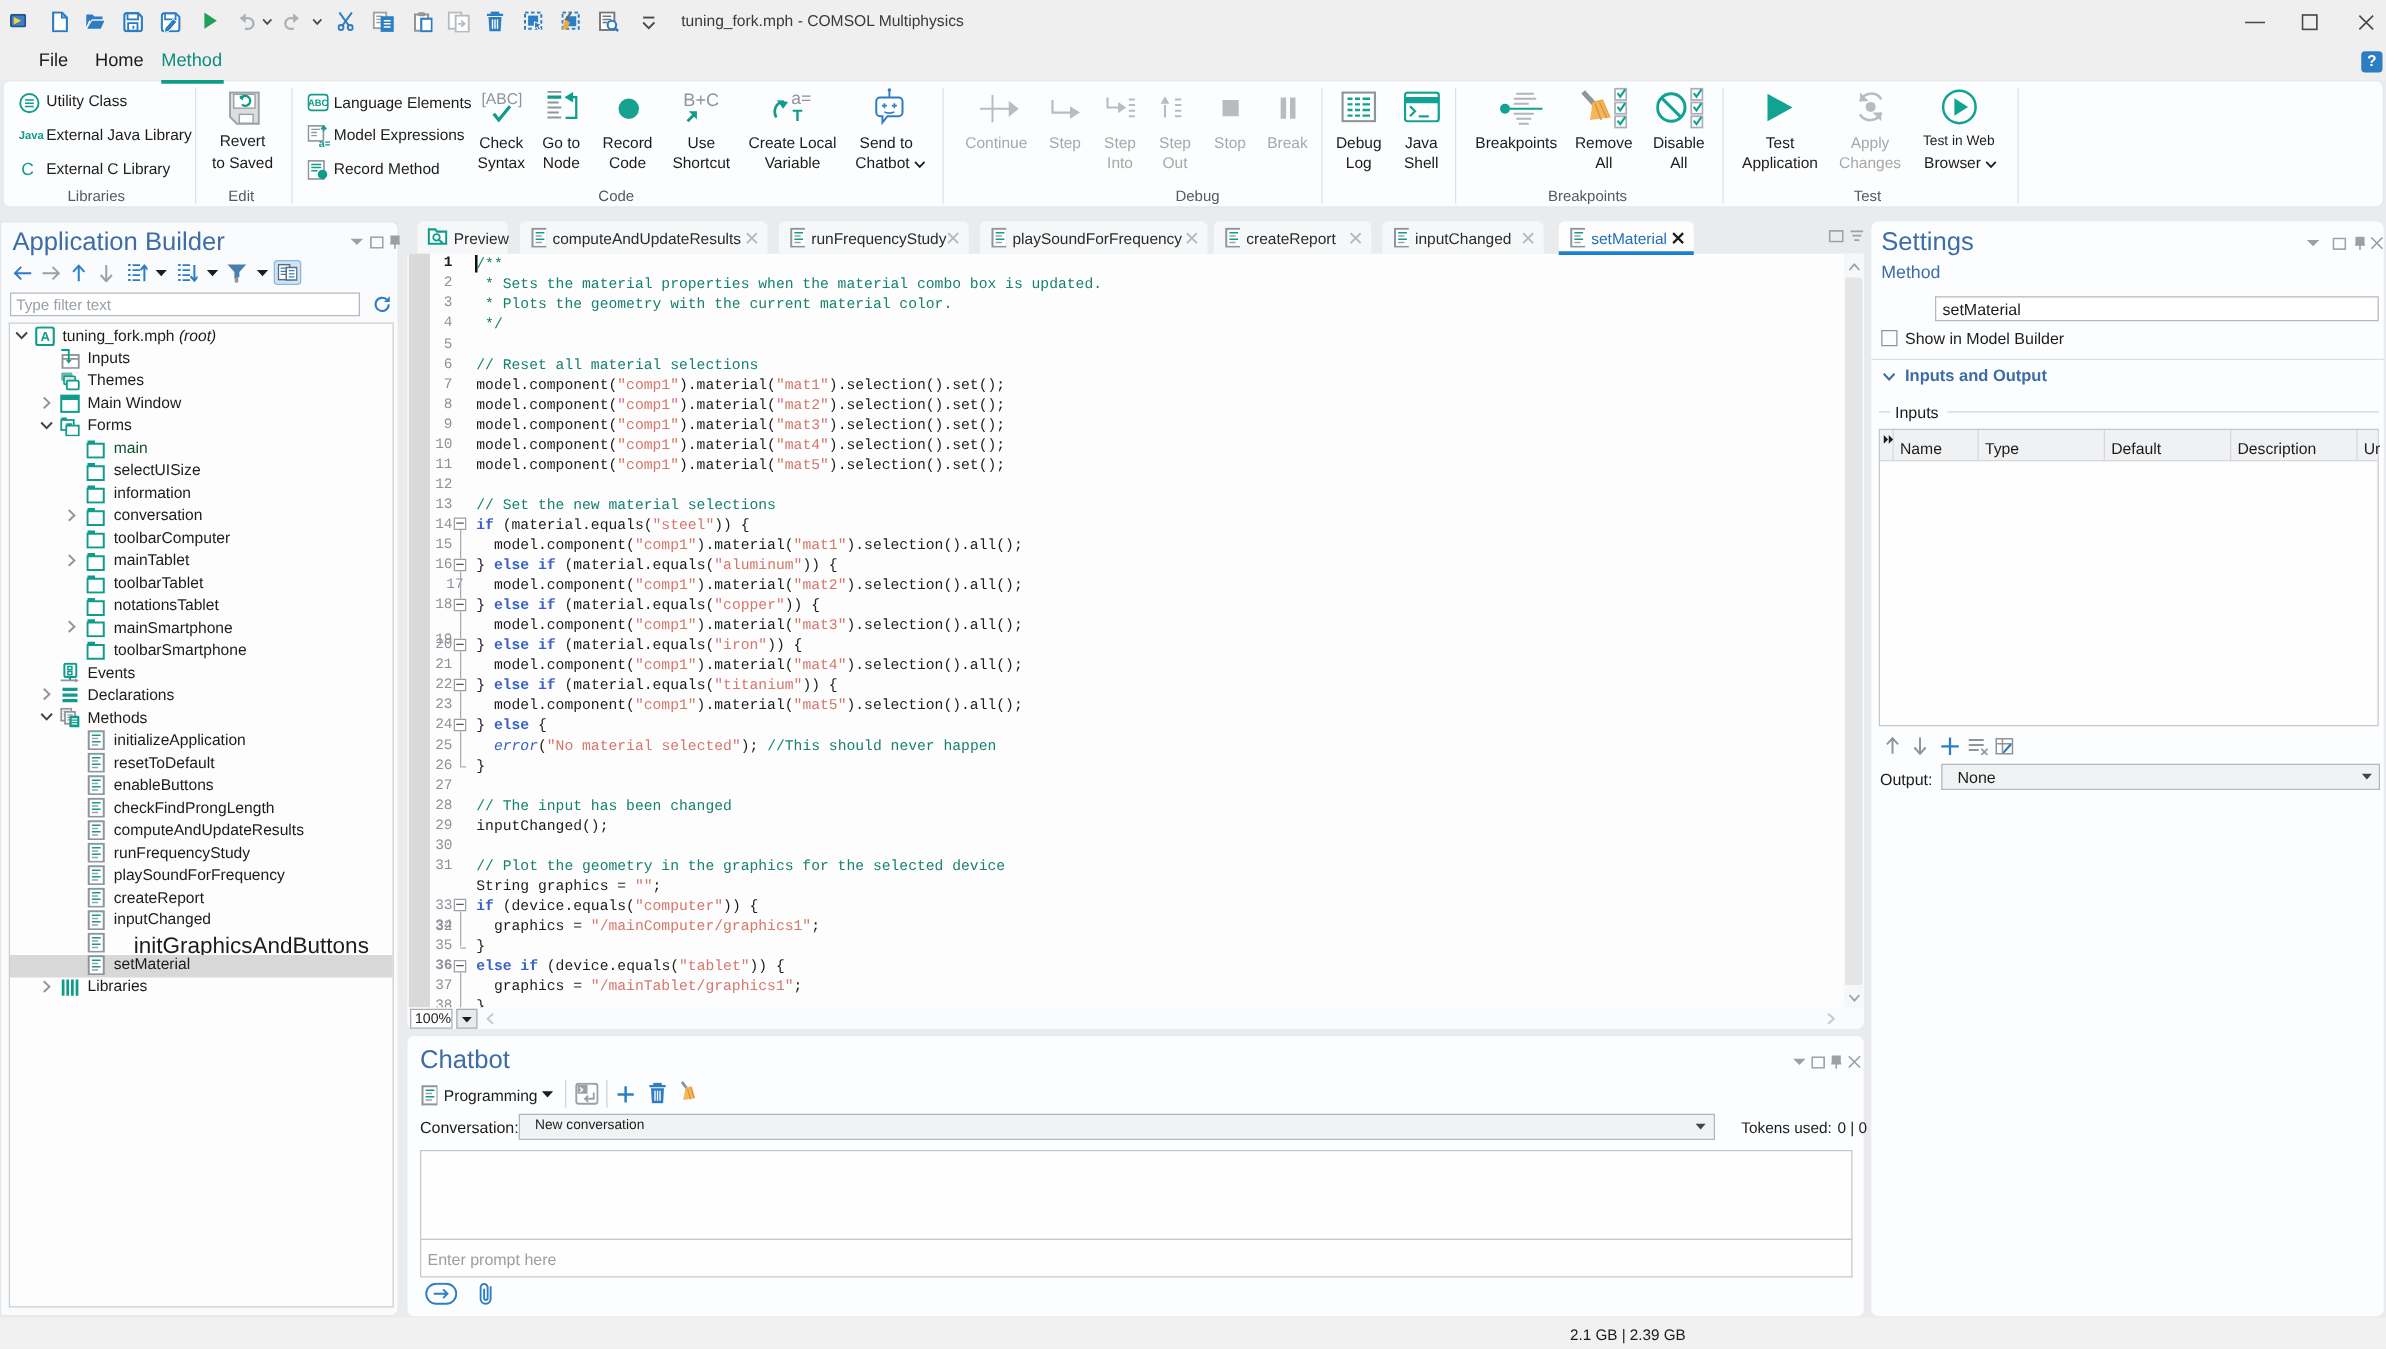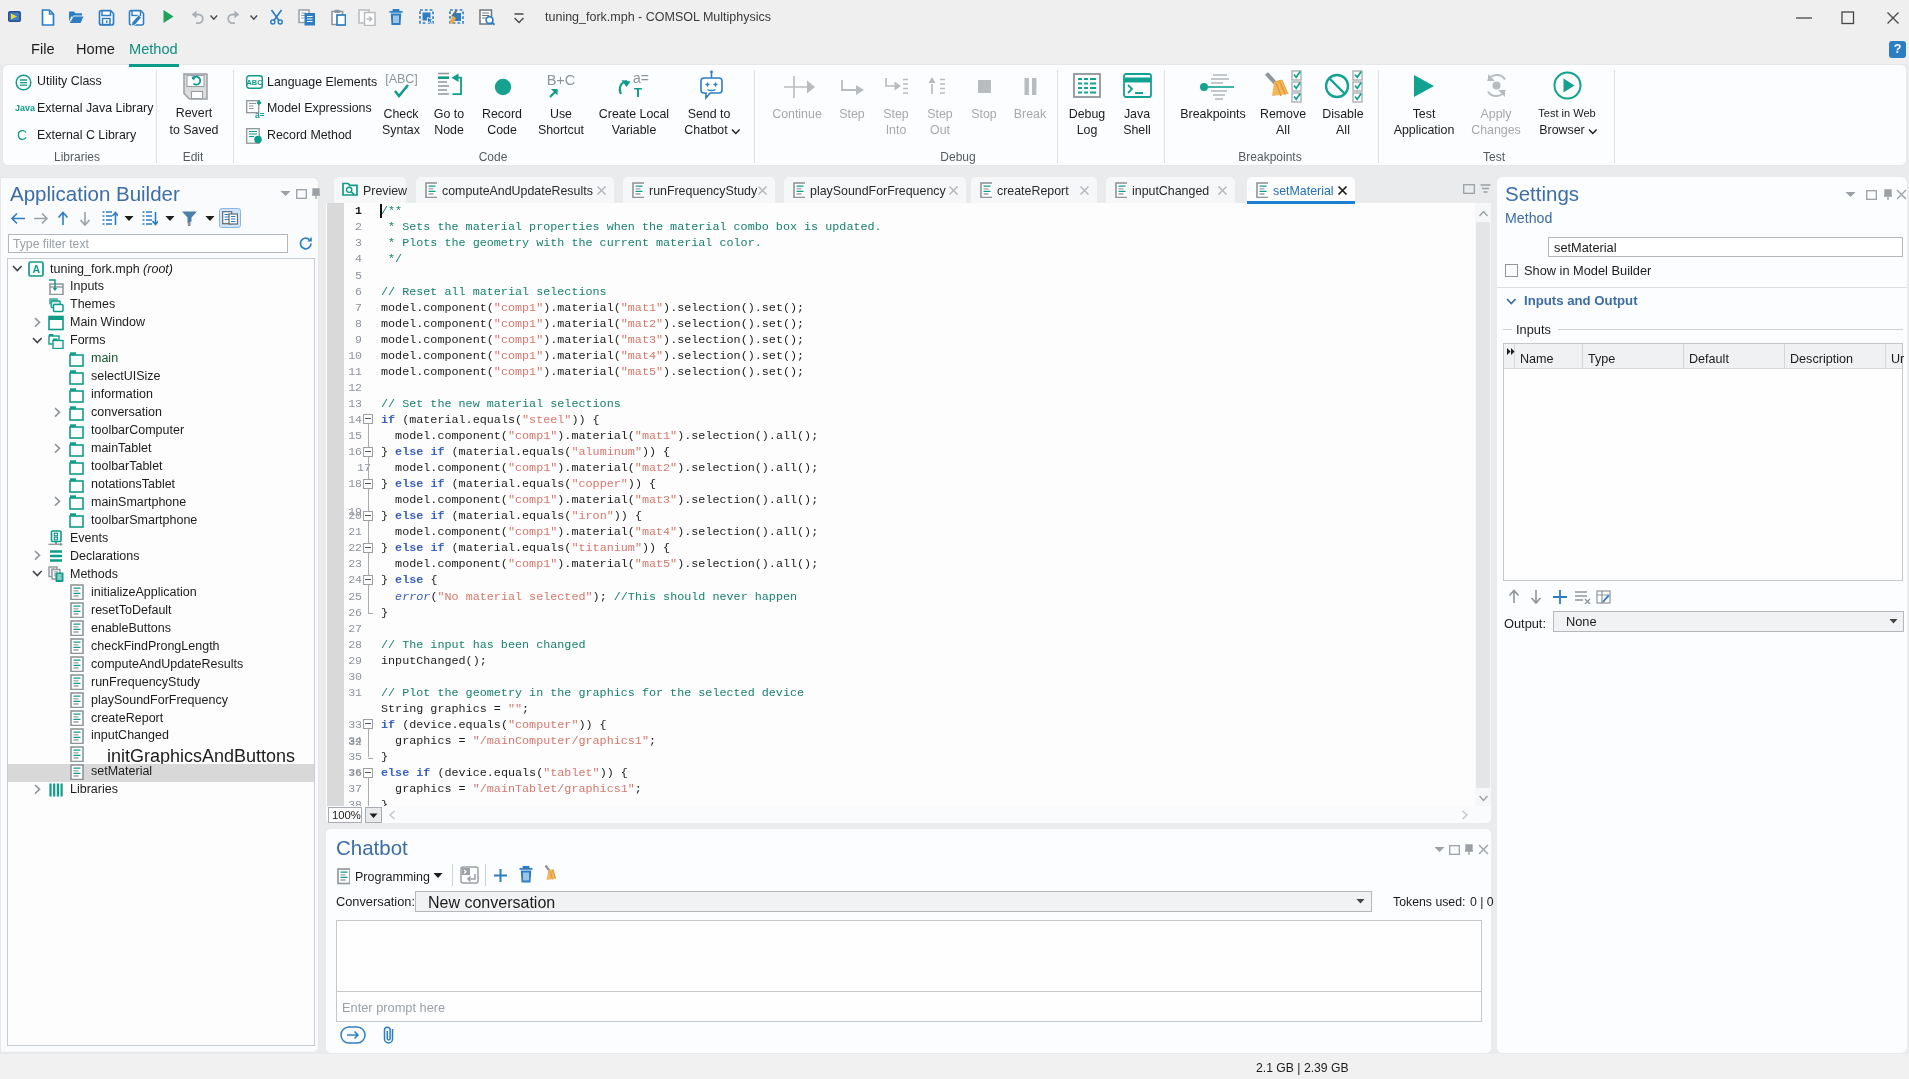--- a/index.html
+++ b/index.html
@@ -821,21 +821,21 @@
     <path d="M1.8 4.5h10.4l-.7 12h-9z" fill="#2d7dc3"></path>
     <path d="M5 6.5v8M7 6.5v8M9 6.5v8" stroke="#fff" stroke-width="1.1"></path>
   </svg>
 <svg style="position:absolute;left:540px;top:864px;width:16px;height:21px;" width="16" height="21" viewBox="0 0 16 21">
     <path d="M5.5 1.5L10 7.5" stroke="#8e959b" stroke-width="2.2"></path>
     <path d="M8.5 6l5-1 2.5 9.5-9.5 1.5z" fill="#f3b75c"></path>
     <path d="M10 7l2.5 8.5M12.5 6l3 8.5" stroke="#dd9434" stroke-width="1" fill="none"></path>
   </svg>
 <div style="position:absolute;left:336px;top:894px;font-size:12.8px;color:#1c1c1c;font-weight:normal;white-space:nowrap;">Conversation:</div>
 <div style="left:415px;top:891px;width:957px;height:21px;background:#f1f2f3;border:1px solid #b4b8bc;position:absolute;"></div>
-<div style="position:absolute;left:428px;top:894px;font-size:16px;color:#1c1c1c;font-weight:normal;white-space:nowrap;">New conversation</div>
+<div style="position:absolute;left:428px;top:894px;font-size:11px;color:#1c1c1c;font-weight:normal;white-space:nowrap;">New conversation</div>
 <svg style="position:absolute;left:1356px;top:898px;width:9px;height:7px;" width="9" height="7" viewBox="0 0 9 7">
     <path d="M0.5 1l4 4.5L8.5 1z" fill="#444"></path>
   </svg>
 <div style="position:absolute;left:1393px;top:894.5px;font-size:12.3px;color:#1c1c1c;font-weight:normal;white-space:nowrap;">Tokens used:</div>
 <div style="position:absolute;left:1470px;top:894.5px;font-size:12.3px;color:#1c1c1c;font-weight:normal;white-space:nowrap;">0 | 0</div>
 <div style="left:336px;top:920px;width:1146px;height:72px;background:#fefefe;border:1px solid #c5c8cb;position:absolute;"></div>
 <div style="left:336px;top:991px;width:1146px;height:31px;background:#fefefe;border:1px solid #c5c8cb;position:absolute;"></div>
 <div style="position:absolute;left:342px;top:1000px;font-size:12.8px;color:#9aa0a5;font-weight:normal;white-space:nowrap;">Enter prompt here</div>
 <svg style="position:absolute;left:340px;top:1026px;width:26px;height:18px;" width="26" height="18" viewBox="0 0 26 18">
     <rect x="1" y="1" width="24" height="16" rx="8" fill="none" stroke="#2d7dc3" stroke-width="1.5"></rect>

